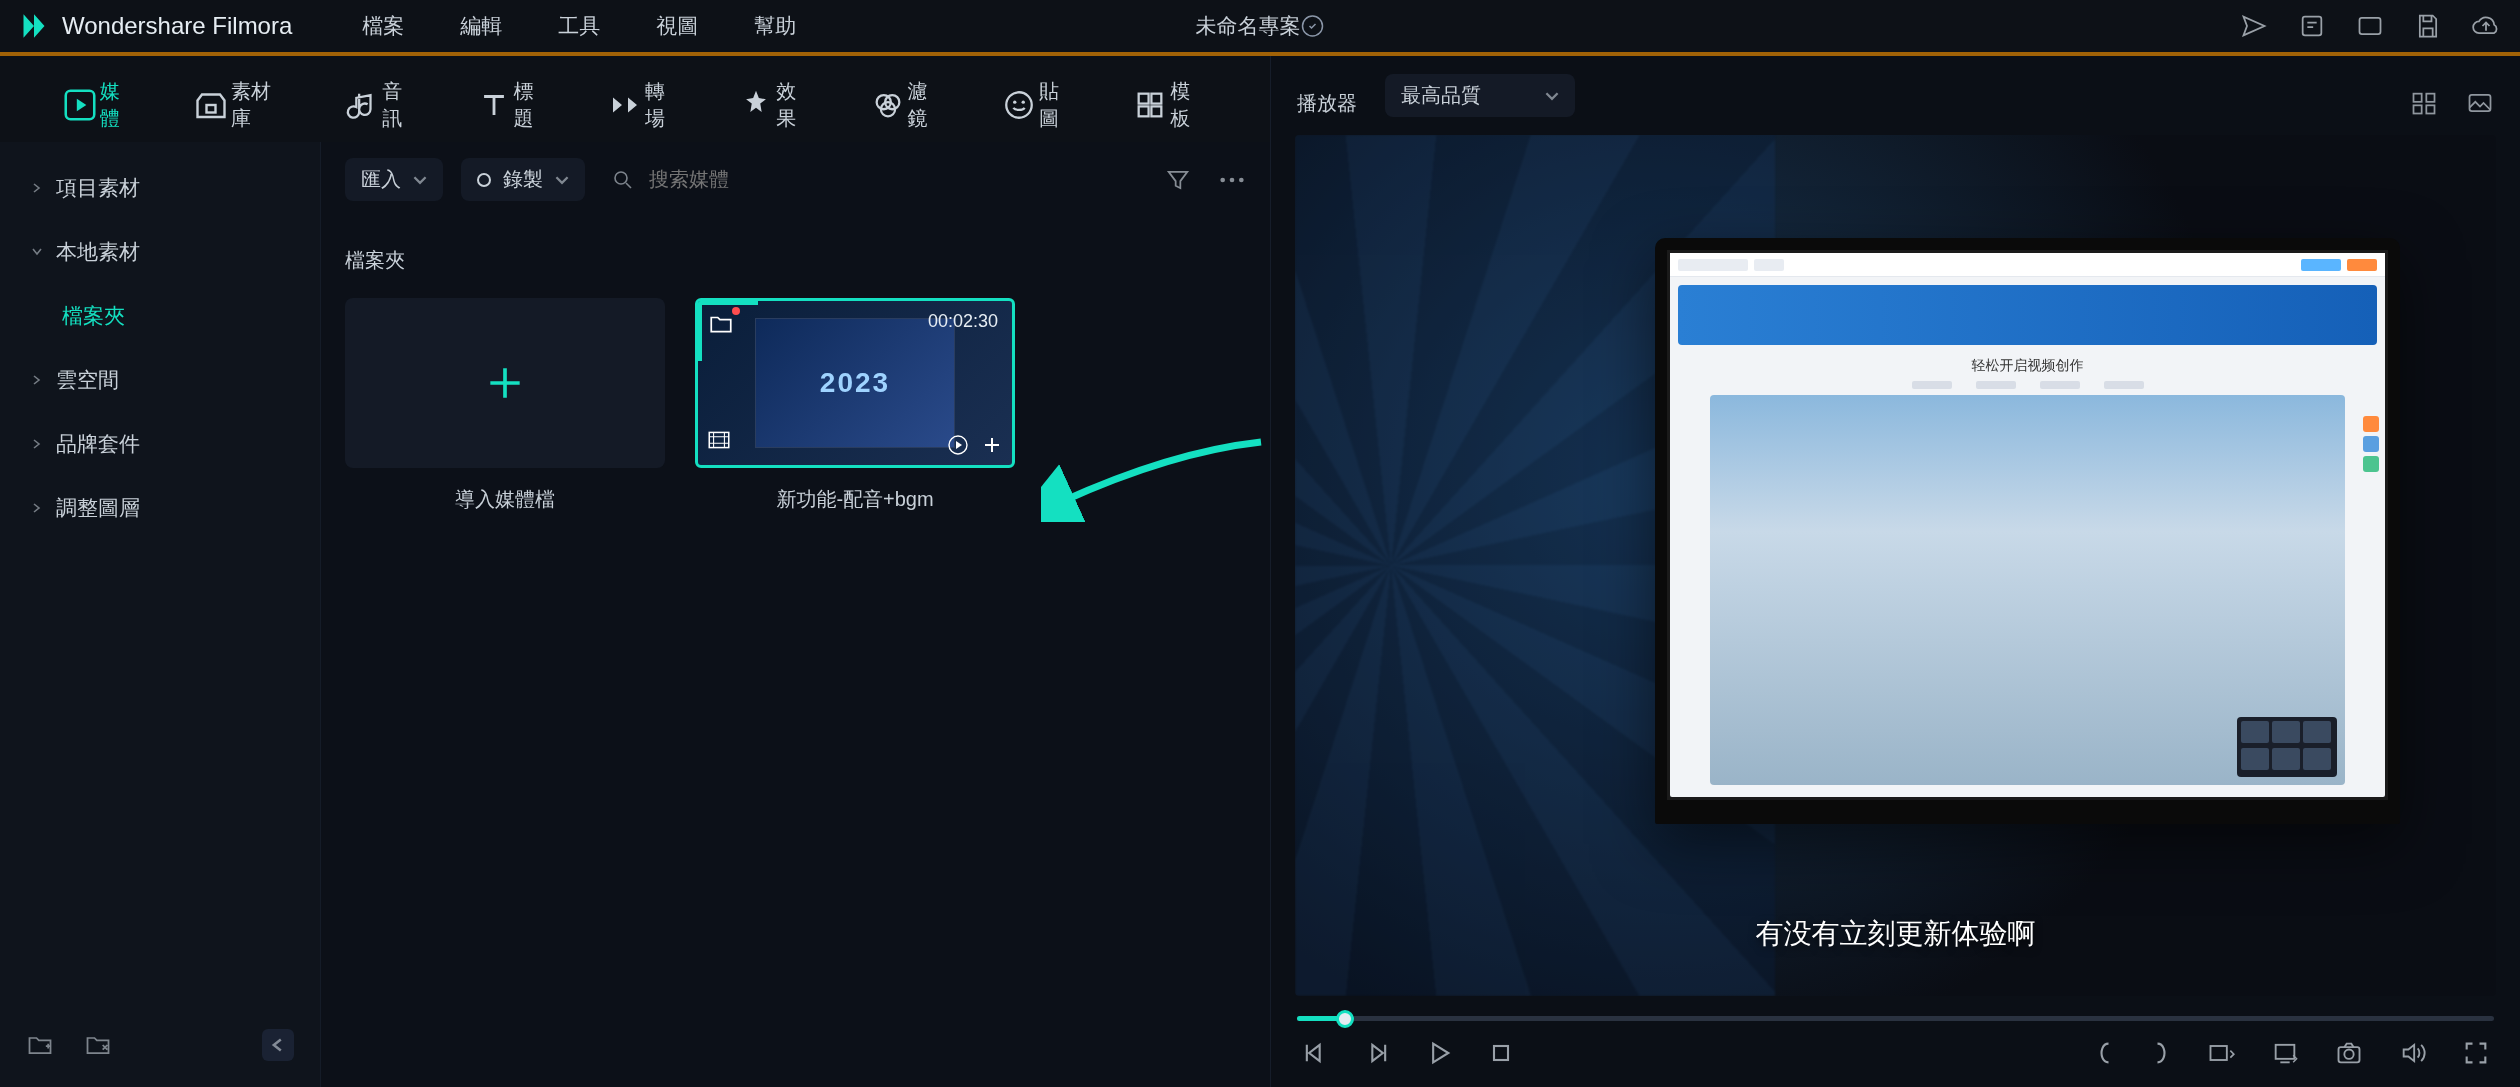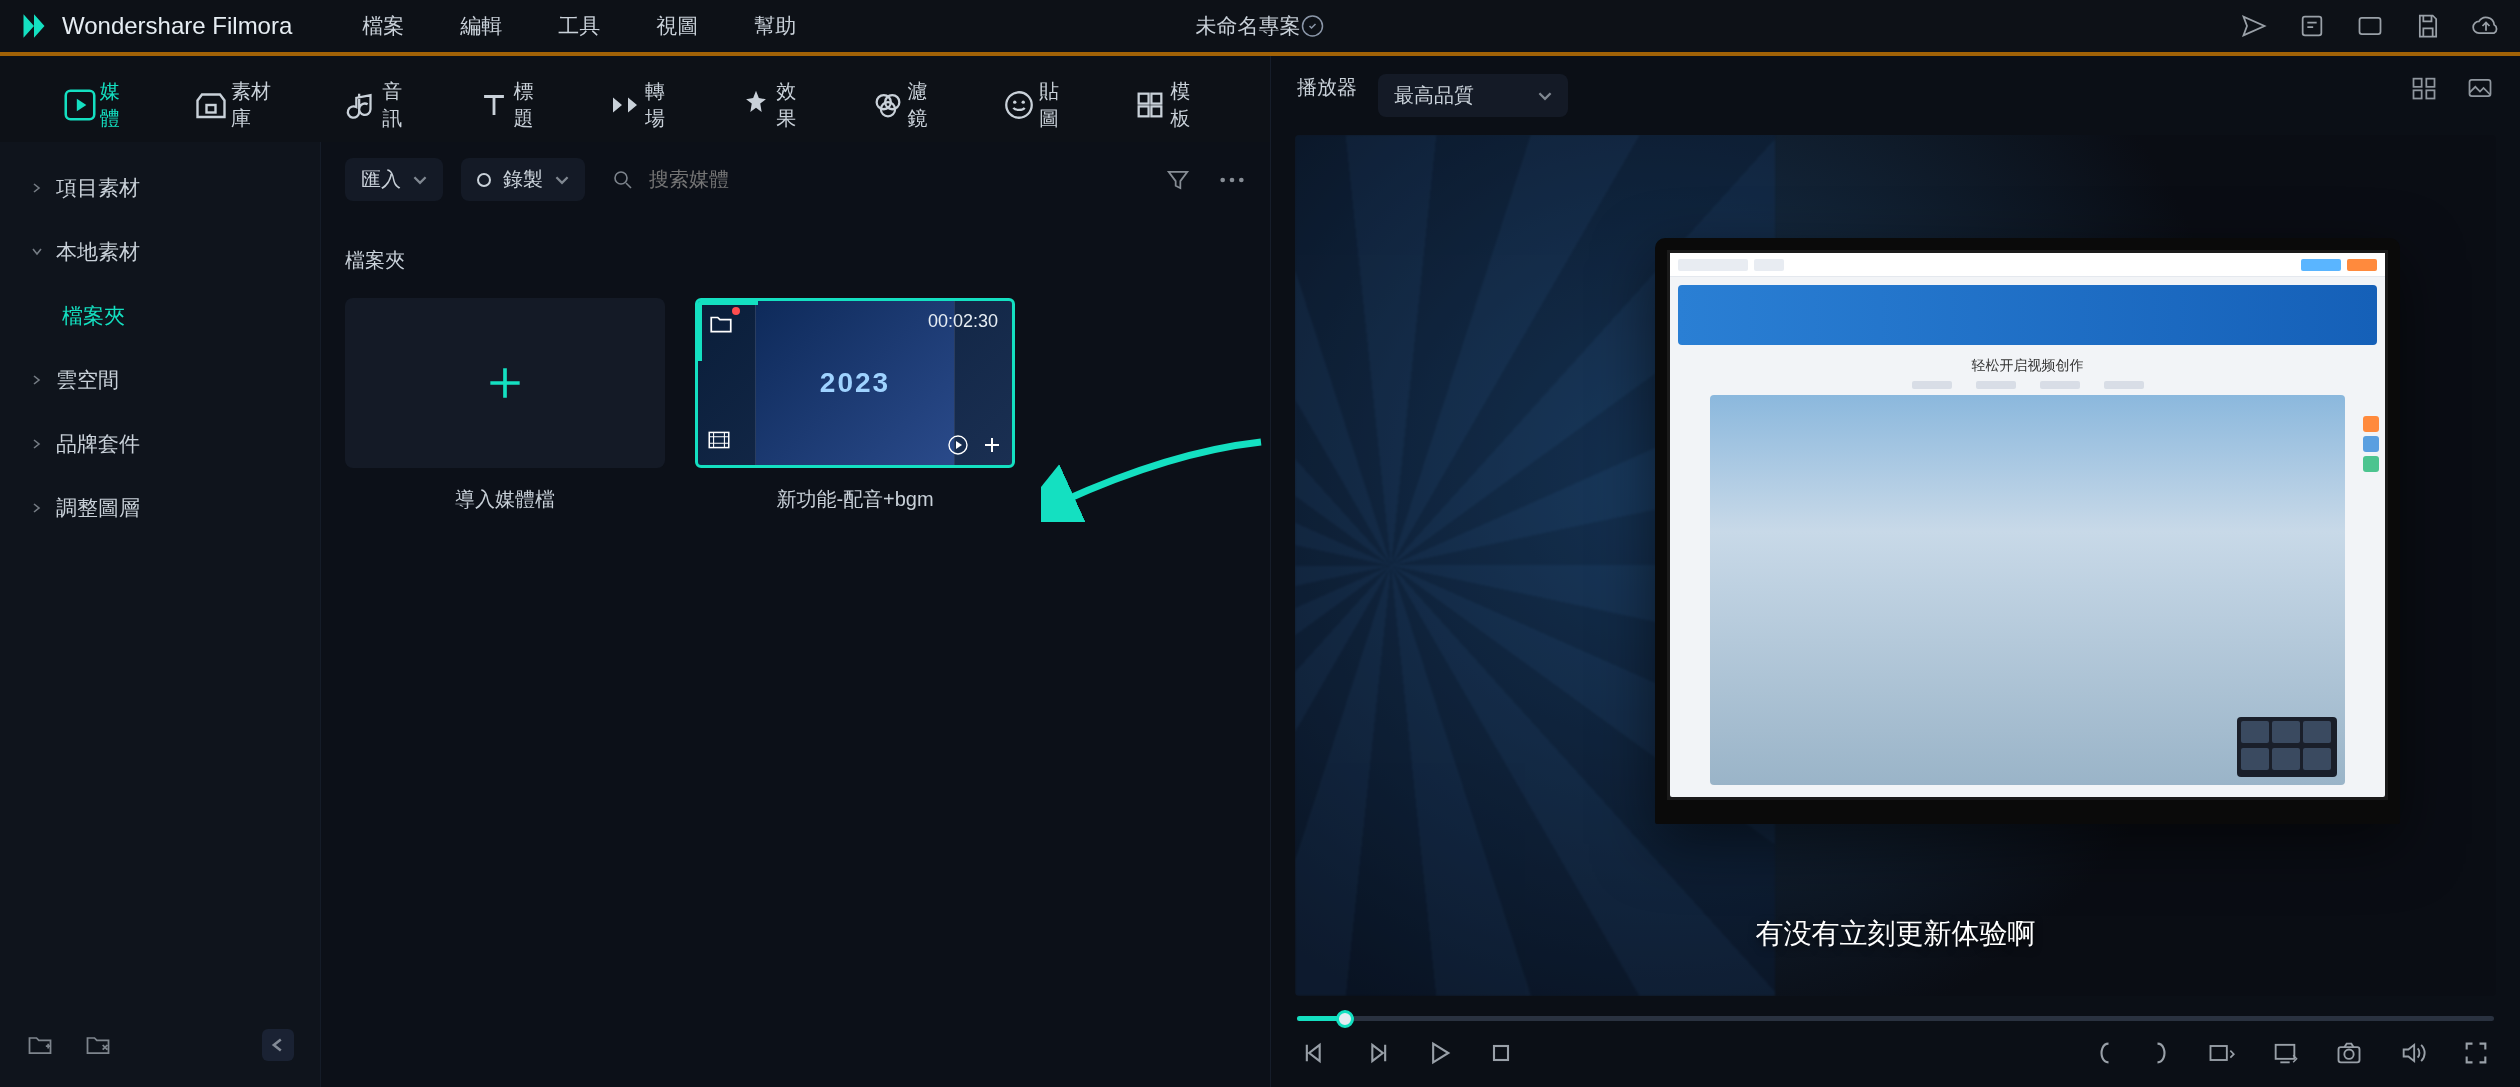--- a/index.html
+++ b/index.html
@@ -43,32 +43,32 @@
 .toolbar-right svg{opacity:.65}
 
 .folder-label{font-size:20px;color:#c9d1d9;margin:46px 0 24px}
 .media-grid{display:flex;gap:30px}
 .import-tile{width:320px;height:170px;background:#141a26;border-radius:8px;display:flex;align-items:center;justify-content:center;cursor:pointer}
 .import-tile svg{width:44px;height:44px}
 .tile-caption{font-size:20px;color:#c9d1d9;margin-top:18px;text-align:center}
 
 .clip-tile{width:320px;height:170px;border:3px solid #14e0c1;border-radius:6px;position:relative;background:linear-gradient(135deg,#0a1e3a,#1a2f52);cursor:pointer;overflow:hidden}
 .clip-thumb{position:absolute;inset:0;display:flex;align-items:center;justify-content:center}
-.thumb-inner{width:200px;height:168px;background:linear-gradient(135deg,#0e2a5a,#2a4a8a);border:1px solid #2a3d5f;display:flex;align-items:center;justify-content:center;color:#9fd3ff;font-weight:700;font-size:28px;letter-spacing:2px}
+.thumb-inner{width:200px;height:130px;background:linear-gradient(135deg,#0e2a5a,#2a4a8a);border:1px solid #2a3d5f;display:flex;align-items:center;justify-content:center;color:#9fd3ff;font-weight:700;font-size:28px;letter-spacing:2px}
 .clip-dur{position:absolute;top:10px;right:14px;font-size:18px;color:#e6edf3}
 .clip-corner{position:absolute;top:0;left:0;width:60px;height:60px;border:4px solid #14e0c1;border-right:none;border-bottom:none}
 .clip-icon{position:absolute;top:8px;left:8px;width:30px;height:30px;display:flex;align-items:center;justify-content:center}
 .red-dot{position:absolute;top:6px;left:34px;width:8px;height:8px;background:#ff4d4f;border-radius:50%}
 .clip-bl{position:absolute;bottom:8px;left:8px}
 .clip-br{position:absolute;bottom:8px;right:8px;display:flex;gap:10px}
 
 .arrow-annotation{position:absolute;left:720px;top:290px;pointer-events:none}
 
 .player{flex:1;display:flex;flex-direction:column;background:#0b0f16;border-left:1px solid #161d2a}
-.player-header{display:flex;align-items:flex-start;gap:21px;padding:18px 26px}
+.player-header{display:flex;align-items:flex-end;gap:28px;padding:18px 26px}
 .ph-label{font-size:20px;color:#c9d1d9}
 .player-header .right{margin-left:auto;display:flex;gap:28px}
 .player-header .right svg{opacity:.7}
 
 .video-area{flex:1;margin:0 24px;position:relative;background:radial-gradient(circle at 30% 40%,#1a3a5a 0%,#0a0d14 60%);border-radius:4px;overflow:hidden}
 .laptop{position:absolute;right:8%;top:12%;width:62%;height:68%;background:#1a1a1a;border-radius:10px 10px 2px 2px;border:12px solid #0a0a0a;border-bottom-width:24px;box-shadow:0 20px 60px rgba(0,0,0,.5)}
 .laptop-screen{position:absolute;inset:3px;background:#f2f4f7;border-radius:2px;display:flex;flex-direction:column}
 .ls-top{height:24px;background:#fff;border-bottom:1px solid #e4e8ee;display:flex;align-items:center;padding:0 8px;gap:6px}
 .ls-top .sq{width:70px;height:12px;background:#e8ecf2;border-radius:2px}
 .ls-top .accent{width:40px;height:12px;background:#5ab5ff;border-radius:2px;margin-left:auto}

